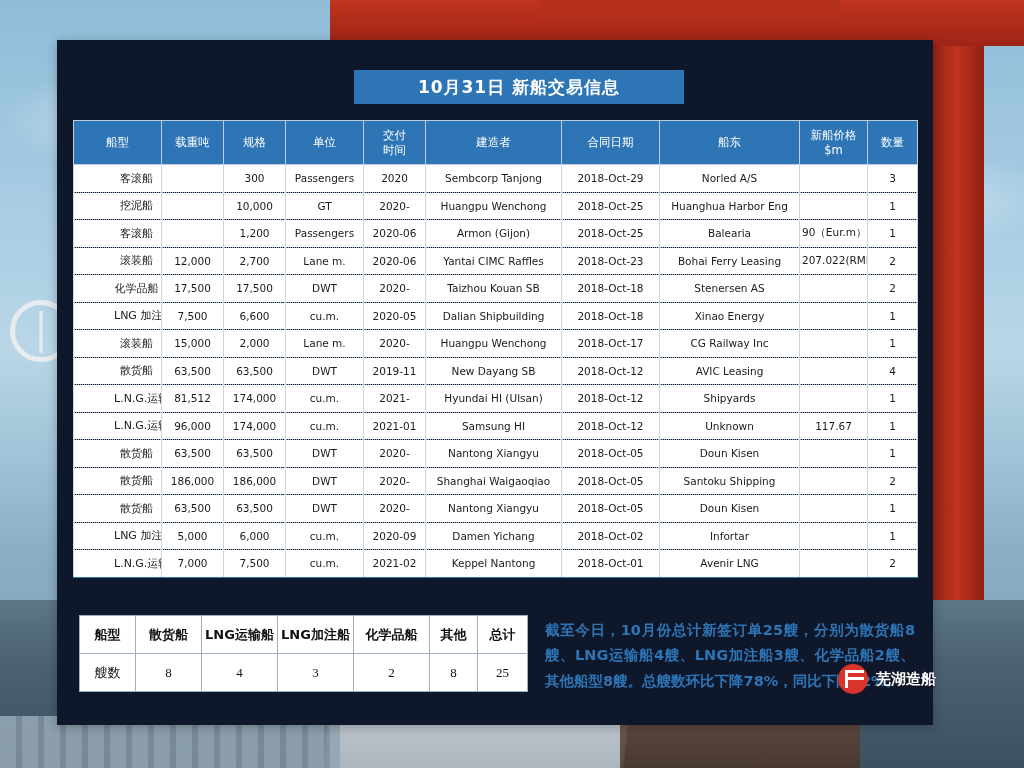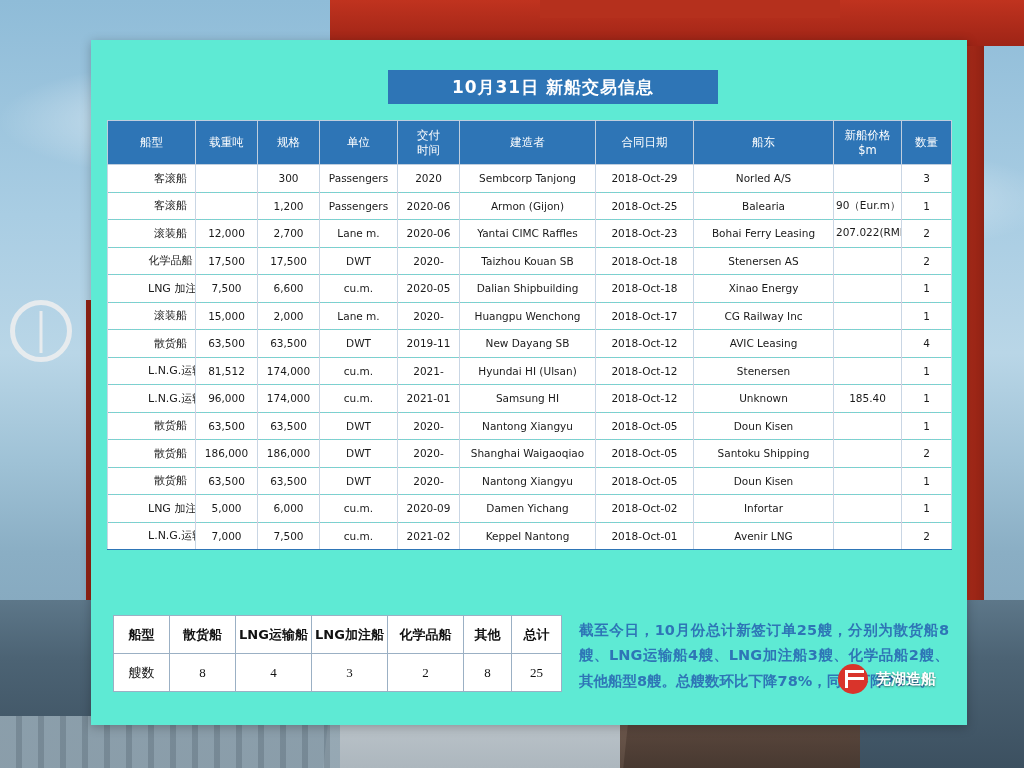--- a/index.html
+++ b/index.html
@@ -81,23 +81,23 @@
   }
   .rail {
     position: absolute; left: 0; top: 716px; width: 340px; height: 52px;
     background: repeating-linear-gradient(90deg,#93a6b2 0 16px,#7d8f9b 16px 22px);
     opacity: .9;
   }
 
   
   #card {
     position: absolute;
-    left: 91px; top: 40px;
+    left: 57px; top: 40px;
     width: 876px; height: 685px;
-    background: #5eead4;
+    background: #0f172a;
     box-shadow: 0 2px 10px rgba(0,0,0,.25);
   }
 
   
   #title-banner {
     position: absolute;
     left: 297px; top: 30px;
     width: 330px; height: 34px;
     background: #2e75b6;
     display: flex; align-items: center; justify-content: center;
@@ -276,20 +276,32 @@
               <td>300</td>
               <td>Passengers</td>
               <td>2020</td>
               <td>Sembcorp Tanjong</td>
               <td>2018-Oct-29</td>
               <td>Norled A/S</td>
               <td></td>
               <td>3</td>
             </tr>
             <tr>
+              <td class="cn">挖泥船</td>
+              <td></td>
+              <td>10,000</td>
+              <td>GT</td>
+              <td>2020-</td>
+              <td>Huangpu Wenchong</td>
+              <td>2018-Oct-25</td>
+              <td>Huanghua Harbor Eng</td>
+              <td></td>
+              <td>1</td>
+            </tr>
+            <tr>
               <td class="cn">客滚船</td>
               <td></td>
               <td>1,200</td>
               <td>Passengers</td>
               <td>2020-06</td>
               <td>Armon (Gijon)</td>
               <td>2018-Oct-25</td>
               <td>Balearia</td>
               <td>90（Eur.m）</td>
               <td>1</td>
@@ -355,34 +367,34 @@
               <td>4</td>
             </tr>
             <tr>
               <td class="cn">L.N.G.运输船</td>
               <td>81,512</td>
               <td>174,000</td>
               <td>cu.m.</td>
               <td>2021-</td>
               <td>Hyundai HI (Ulsan)</td>
               <td>2018-Oct-12</td>
-              <td>Stenersen</td>
+              <td>Shipyards</td>
               <td></td>
               <td>1</td>
             </tr>
             <tr>
               <td class="cn">L.N.G.运输船</td>
               <td>96,000</td>
               <td>174,000</td>
               <td>cu.m.</td>
               <td>2021-01</td>
               <td>Samsung HI</td>
               <td>2018-Oct-12</td>
               <td>Unknown</td>
-              <td>185.40</td>
+              <td>117.67</td>
               <td>1</td>
             </tr>
             <tr>
               <td class="cn">散货船</td>
               <td>63,500</td>
               <td>63,500</td>
               <td>DWT</td>
               <td>2020-</td>
               <td>Nantong Xiangyu</td>
               <td>2018-Oct-05</td>

